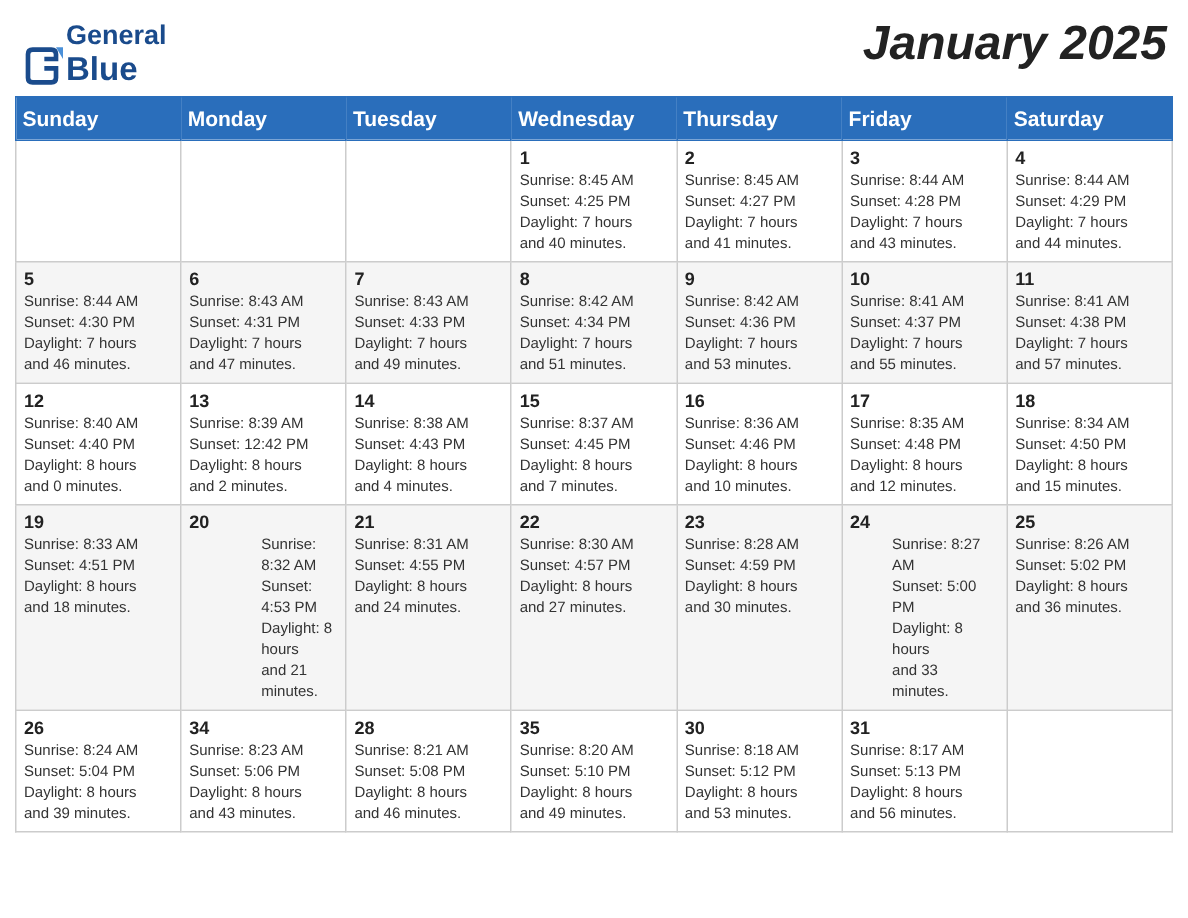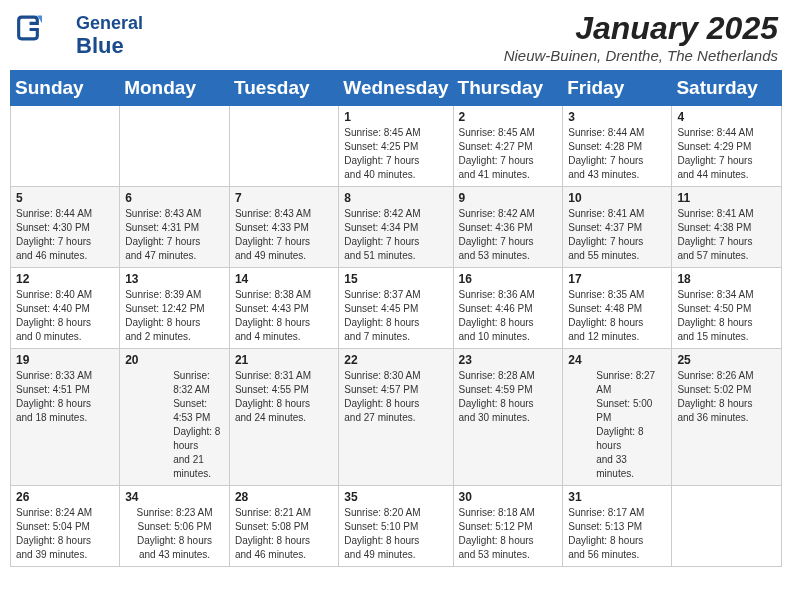--- a/index.html
+++ b/index.html
@@ -12,23 +12,22 @@
     }
     .header {
       display: flex;
       align-items: flex-start;
       justify-content: space-between;
       margin-bottom: 6px;
       padding: 0 4px;
     }
     .logo {
       display: flex;
-      align-items: flex-start;
+      align-items: flex-end;
       margin-top: 4px;
-      gap: 32px;
     }
     .logo-icon {
       width: 28px;
       height: 28px;
       margin-right: 2px;
     }
     .title-block {
       text-align: right;
       font-style: italic;
     }
@@ -43,21 +42,21 @@
       color: #444;
     }
     .calendar {
       width: 100%;
       border-collapse: collapse;
       border: 1px solid #ccc;
     }
     .calendar thead tr th {
       background: #2a6ebb;
       color: #fff;
-      font-size: 19px;
+      font-size: 14px;
       padding: 6px 4px;
       text-align: left;
       border: 1px solid #2a6ebb;
     }
     .calendar tbody tr td {
       vertical-align: top;
       border: 1px solid #ccc;
       padding: 4px 5px;
       min-height: 80px;
       font-size: 10.5px;
@@ -94,21 +93,20 @@
 
       <polygon points="30,2 36,2 36,12" fill="#4a90d9"></polygon>
     </svg>
     <div>
       <div style="font-size:18px;font-weight:bold;color:#1a4b8c;line-height:1.1;">General</div>
       <div style="font-size:22px;font-weight:bold;color:#1a4b8c;line-height:1.1;">Blue</div>
     </div>
   </div>
   <div class="title-block">
     <h1>January 2025</h1>
-    <h2>Nieuw-Buinen, Drenthe, The Netherlands</h2>
   </div>
 </div>
 
 <table class="calendar">
   <thead>
     <tr>
     <th>Sunday</th>
         <th>Monday</th>
         <th>Tuesday</th>
         <th>Wednesday</th>
@@ -307,21 +305,21 @@
       <tr>
         <td>
           <div class="day-num">26</div>
           <div class="day-info" style="white-space: pre-line;">Sunrise: 8:24 AM
 Sunset: 5:04 PM
 Daylight: 8 hours
 and 39 minutes.</div>
         </td>
         <td>
           <div class="day-num">34</div>
-          <div class="day-info" style="white-space: pre-line; text-align: center;">Sunrise: 8:23 AM
+          <div class="day-info" style="white-space: pre-line;">Sunrise: 8:23 AM
 Sunset: 5:06 PM
 Daylight: 8 hours
 and 43 minutes.</div>
         </td>
         <td>
           <div class="day-num">28</div>
           <div class="day-info" style="white-space: pre-line;">Sunrise: 8:21 AM
 Sunset: 5:08 PM
 Daylight: 8 hours
 and 46 minutes.</div>

